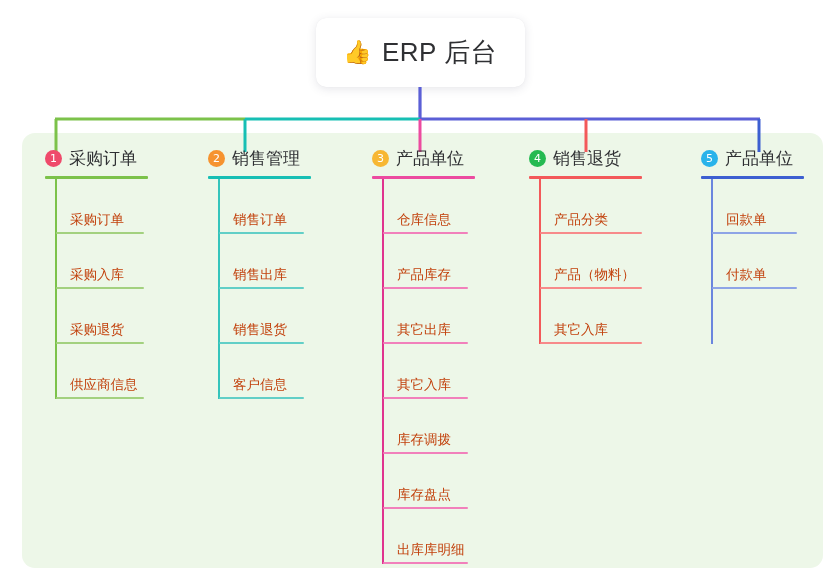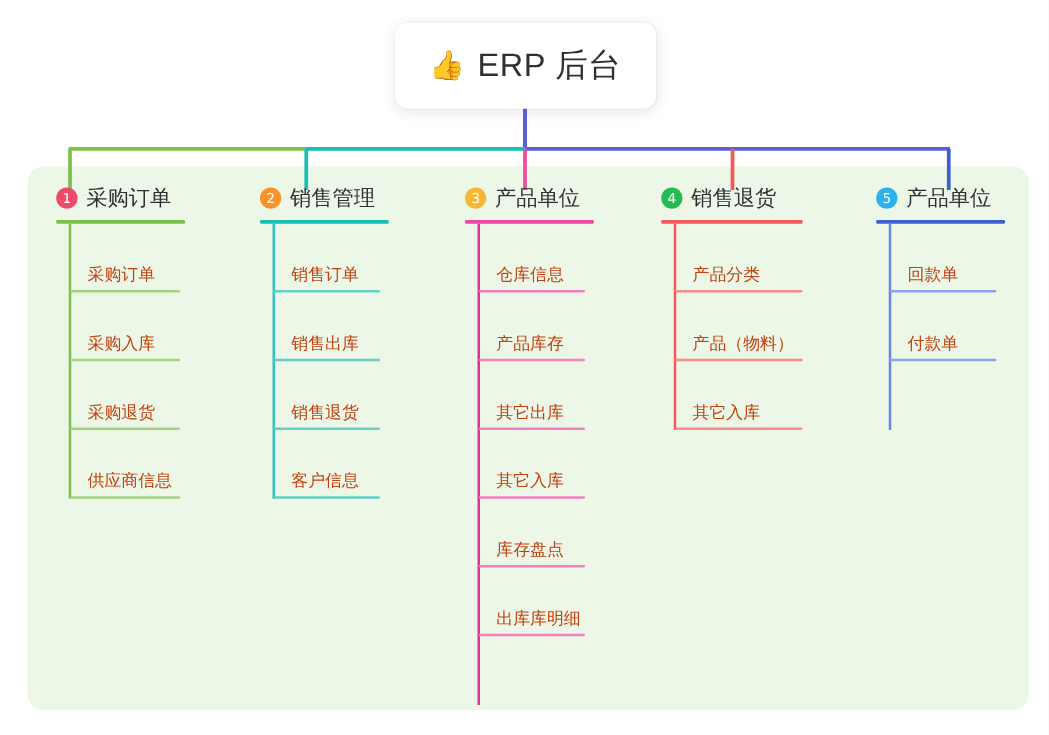--- a/index.html
+++ b/index.html
@@ -161,20 +161,24 @@
           </div>
           <div class="leaf">
             <span class="leaf-label">其它出库</span>
             <div class="leaf-rule" style="background: rgb(241, 128, 187); width: 85px;"></div>
           </div>
           <div class="leaf">
             <span class="leaf-label">其它入库</span>
             <div class="leaf-rule" style="background: rgb(241, 128, 187); width: 85px;"></div>
           </div>
           <div class="leaf">
+            <span class="leaf-label">库存调拨</span>
+            <div class="leaf-rule" style="background: rgb(241, 128, 187); width: 85px;"></div>
+          </div>
+          <div class="leaf">
             <span class="leaf-label">库存盘点</span>
             <div class="leaf-rule" style="background: rgb(241, 128, 187); width: 85px;"></div>
           </div>
           <div class="leaf">
             <span class="leaf-label">出库库明细</span>
             <div class="leaf-rule" style="background: rgb(241, 128, 187); width: 85px;"></div>
           </div>
         </div>
       </div>
       <div class="column" style="left: 529px;">

